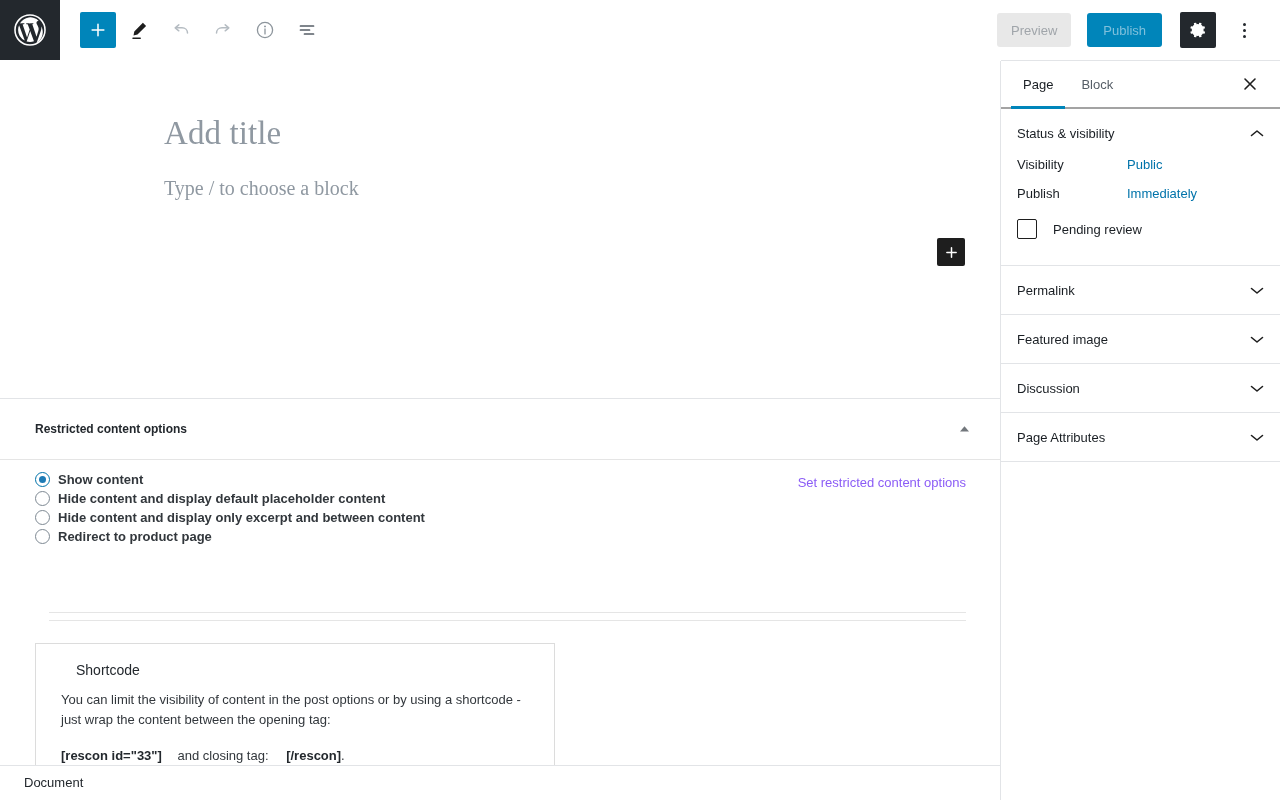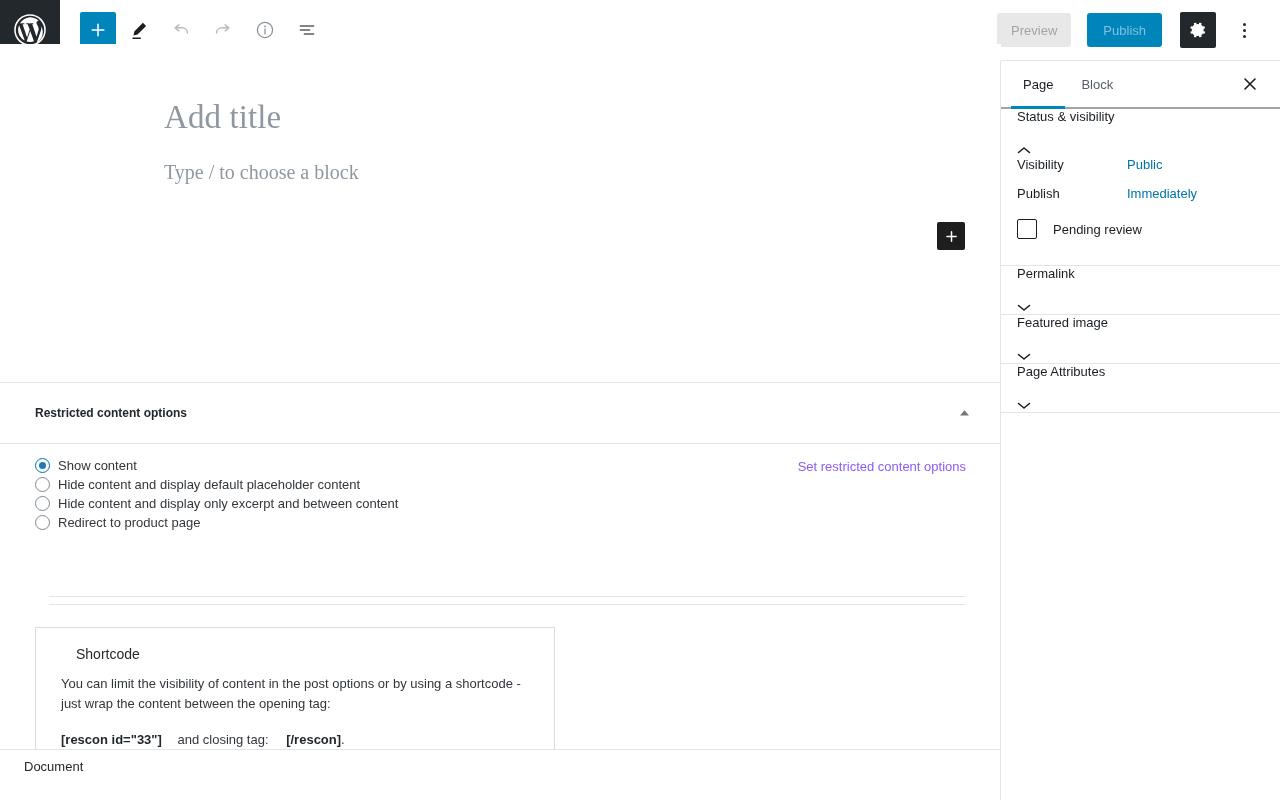--- a/index.html
+++ b/index.html
@@ -111,21 +111,21 @@
     border: none;
     display: flex; align-items: center; justify-content: center;
     cursor: pointer;
   }
   .dots { display: flex; flex-direction: column; gap: 3px; }
   .dots i { display: block; width: 3px; height: 3px; background: #23282d; border-radius: 50%; }
 
   
   .editor-col {
     position: absolute;
-    top: 44px; left: 0;
+    top: 60px; left: 0;
     width: 1001px;
     height: 739px;
     background: #fff;
     overflow: hidden;
   }
   .canvas {
     position: relative;
     height: 339px;
     border-bottom: 1px solid #e2e4e7;
   }
@@ -194,23 +194,24 @@
     background: #e5e5e5;
     margin: 0;
   }
 
   .radio-group {
     position: relative;
     padding-top: 10px;
   }
   .radio-row {
     display: flex;
-    align-items: flex-end;
+    align-items: center;
     height: 19px;
     margin-bottom: 0px;
+    font-weight: bold;
   }
   .radio-row + .radio-row { margin-top: 0px; }
   .radio {
     width: 15px; height: 15px;
     border-radius: 50%;
     border: 1px solid #7e8993;
     background: #fff;
     margin-right: 8px;
     flex: 0 0 15px;
     position: relative;
@@ -364,24 +365,24 @@
     cursor: pointer;
     background: none; border: none;
   }
 
   .panel {
     border-bottom: 1px solid #e2e4e7;
   }
   .panel-header {
     height: 48px;
     display: flex;
+    align-items: center;
     padding: 0 16px;
     cursor: pointer;
     justify-content: space-between;
-    flex-direction: column;
   }
   .panel-title {
     font-size: 13px;
     color: #191e23;
     font-family: "Liberation Sans", sans-serif;
   }
   .panel-body {
     padding: 0 16px 16px 16px;
   }
   .row {
@@ -626,20 +627,30 @@
       <div class="panel-header">
         <span class="panel-title">Featured image</span>
         <span class="chev">
           <svg width="14" height="9" viewBox="0 0 14 9" aria-hidden="true">
             <path d="M1.5 2.5L7 7l5.5-4.5" stroke="#1e1e1e" stroke-width="1.6" fill="none" stroke-linecap="round" stroke-linejoin="round"></path>
           </svg>
         </span>
       </div>
     </div>
 
+    <div class="panel">
+      <div class="panel-header">
+        <span class="panel-title">Discussion</span>
+        <span class="chev">
+          <svg width="14" height="9" viewBox="0 0 14 9" aria-hidden="true">
+            <path d="M1.5 2.5L7 7l5.5-4.5" stroke="#1e1e1e" stroke-width="1.6" fill="none" stroke-linecap="round" stroke-linejoin="round"></path>
+          </svg>
+        </span>
+      </div>
+    </div>
 
     <div class="panel">
       <div class="panel-header">
         <span class="panel-title">Page Attributes</span>
         <span class="chev">
           <svg width="14" height="9" viewBox="0 0 14 9" aria-hidden="true">
             <path d="M1.5 2.5L7 7l5.5-4.5" stroke="#1e1e1e" stroke-width="1.6" fill="none" stroke-linecap="round" stroke-linejoin="round"></path>
           </svg>
         </span>
       </div>

